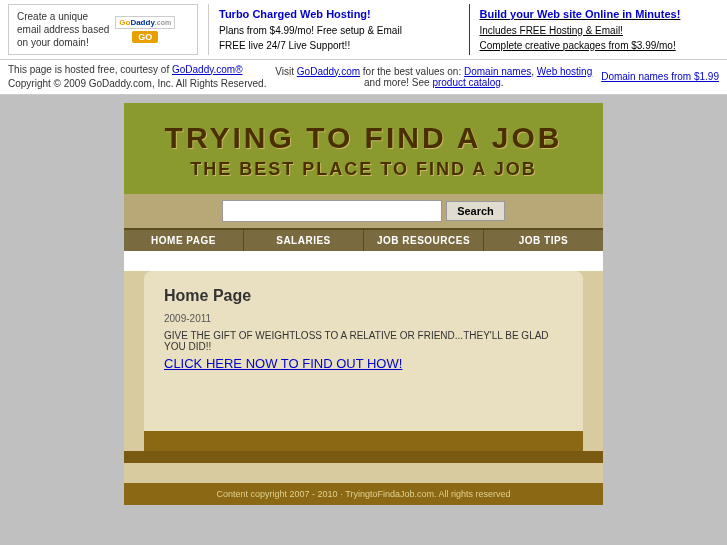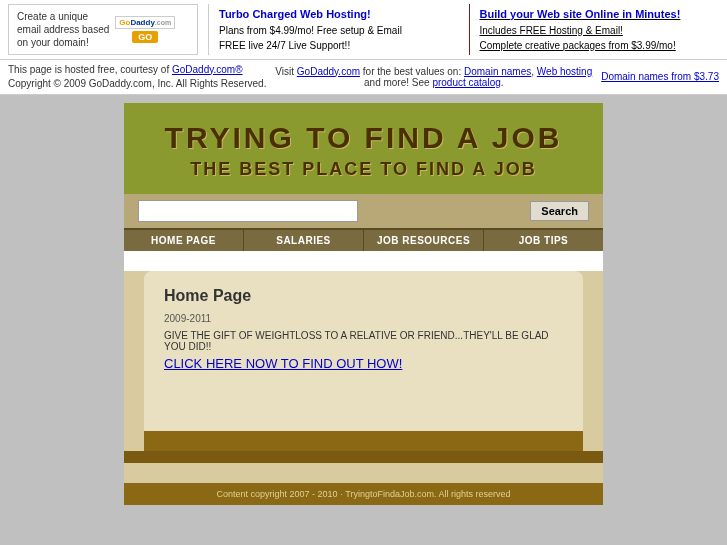--- a/index.html
+++ b/index.html
@@ -126,23 +126,23 @@
       color: #4a3000;
       letter-spacing: 2px;
       margin-top: 4px;
       text-shadow: 1px 1px 0 #c8b860;
       text-transform: uppercase;
     }
 
     
     #search-bar {
       background: #b8a878;
-      padding: 6px 14px;
-      display: flex;
-      justify-content: space-between;
+      padding: 6px 20px;
+      display: flex;
+      justify-content: center;
       align-items: center;
       gap: 4px;
     }
     #search-input {
       width: 220px;
       height: 22px;
       border: 1px solid #999;
       padding: 2px 4px;
       font-size: 11px;
       background: #fff;
@@ -268,21 +268,21 @@
     <div>This page is hosted free, courtesy of <a>GoDaddy.com®</a></div>
     <div>Copyright © 2009 GoDaddy.com, Inc. All Rights Reserved.</div>
   </div>
   <div style="flex:2; text-align:center; font-size:10px;">
     Visit <a>GoDaddy.com</a> for the best values on: 
     <a>Domain names</a>, 
     <a>Web hosting</a> and more! See 
     <a>product catalog</a>.
   </div>
   <div id="info-bar-right">
-    <a>Domain names from $3.73</a>
+    <a>Domain names from $1.99</a>
   </div>
 </div>
 
 <div id="main-wrapper">
   <div id="site-container">
 
     <div id="site-header">
       <div class="title-main">TRYING TO FIND A JOB</div>
       <div class="title-sub">THE BEST PLACE TO FIND A JOB</div>
     </div>

